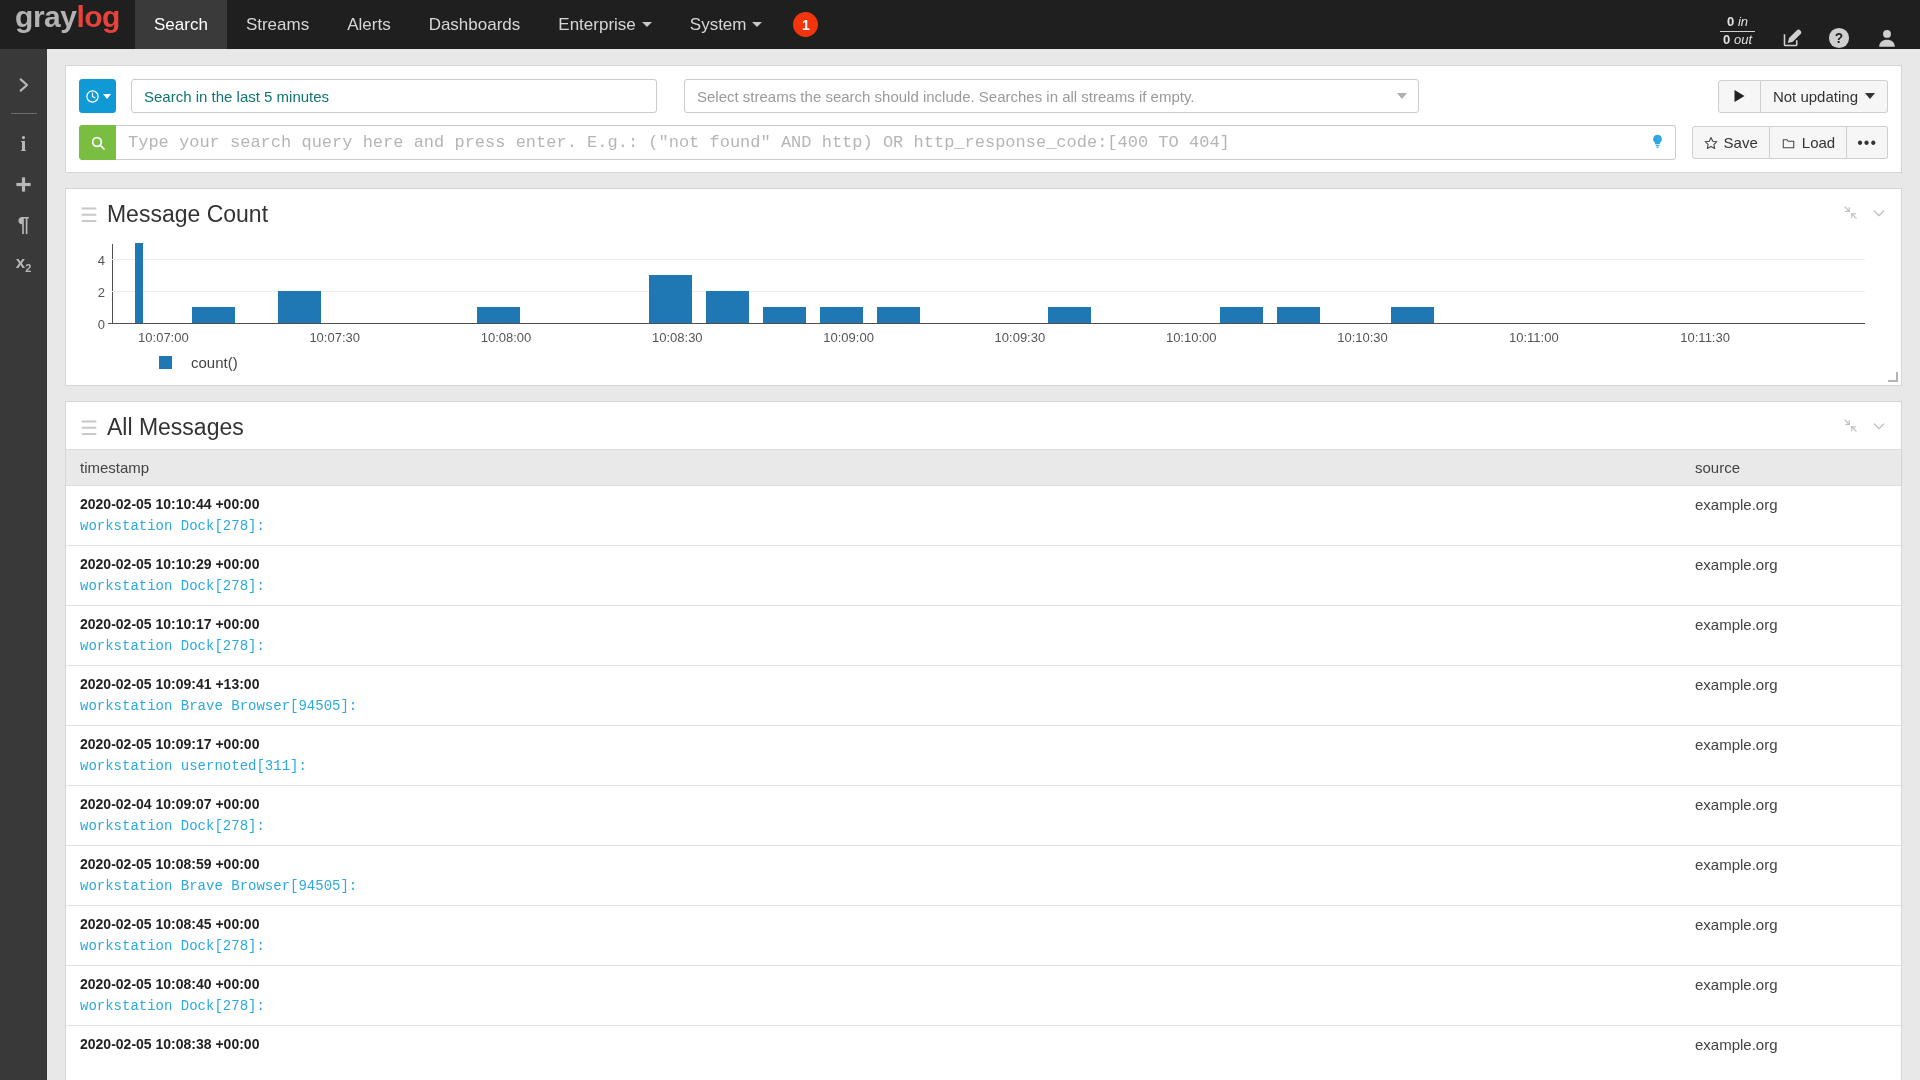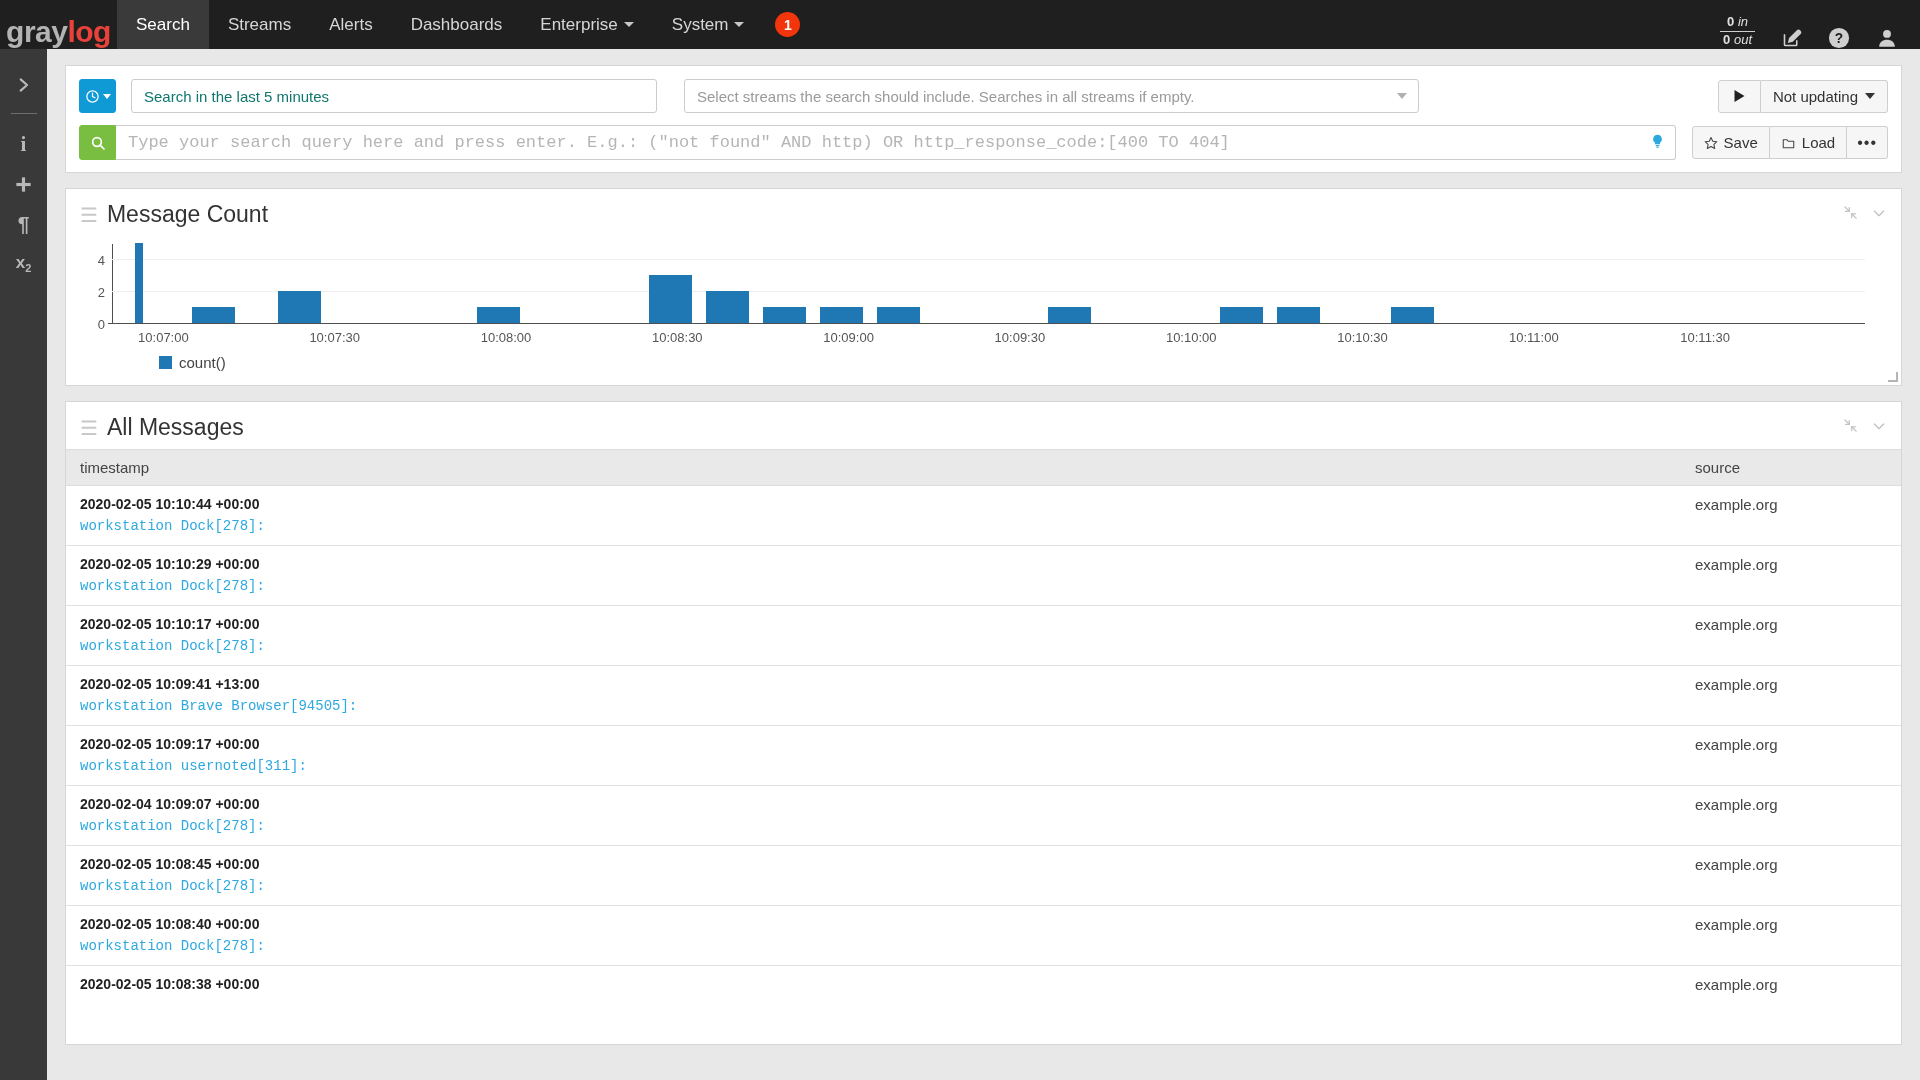--- a/index.html
+++ b/index.html
@@ -10,21 +10,21 @@
     overflow: hidden;
   }
 
   
   #navbar {
     height: 49px; background: #1f1f1f;
     display: flex; align-items: stretch;
     position: relative;
   }
   #brand {
-    width: 117px; display: flex; align-items: flex-end; justify-content: center;
+    width: 135px; display: flex; align-items: flex-start; justify-content: center;
   }
   .logo-text { font-size: 30px; font-weight: 700; letter-spacing: -0.5px; }
   .logo-gray { color: #b3b3b3; }
   .logo-log { color: #e8433b; }
   .nav-items { display: flex; align-items: stretch; }
   .nav-item {
     display: flex; align-items: center; padding: 0 19px;
     color: #d6d6d6; font-size: 17px; cursor: pointer;
     white-space: nowrap;
   }
@@ -175,21 +175,21 @@
     position: absolute; right: calc(100% + 7px);
     font-size: 13px; color: #555; transform: translateY(-50%);
     white-space: nowrap;
   }
   .bar { position: absolute; bottom: 1px; background: #1f77b4; }
   .xtick {
     position: absolute; top: 6px; font-size: 13px; color: #555;
     transform: translateX(-50%); white-space: nowrap;
   }
   #xlabels { position: relative; height: 22px; margin-left: 32px; margin-right: 22px; }
-  .legend { display: flex; align-items: center; gap: 7px; margin-left: 50px; margin-top: 8px; padding-left: 29px; }
+  .legend { display: flex; align-items: center; gap: 19px; margin-left: 50px; margin-top: 8px; padding-left: 29px; }
   .legend-swatch { width: 13px; height: 13px; background: #1f77b4; }
   .legend-label { font-size: 15px; color: #444; }
 
   
   table.msgs { width: 100%; border-collapse: collapse; table-layout: fixed; }
   table.msgs thead th {
     background: #e9e9e9; text-align: left; font-weight: 400;
     font-size: 15px; color: #444; padding: 9px 0 9px 14px;
     border-top: 1px solid #dddddd; border-bottom: 1px solid #dddddd;
   }
@@ -496,20 +496,27 @@
           </tr>
           <tr class="msg-row">
             <td class="cell">
               <div class="ts">2020-02-04 10:09:07 +00:00</div>
               <div class="msg-text">workstation Dock[278]:</div>
             </td>
             <td class="cell"><span class="src">example.org</span></td>
           </tr>
           <tr class="msg-row">
             <td class="cell">
+              <div class="ts">2020-02-05 10:08:59 +00:00</div>
+              <div class="msg-text">workstation Brave Browser[94505]:</div>
+            </td>
+            <td class="cell"><span class="src">example.org</span></td>
+          </tr>
+          <tr class="msg-row">
+            <td class="cell">
               <div class="ts">2020-02-05 10:08:45 +00:00</div>
               <div class="msg-text">workstation Dock[278]:</div>
             </td>
             <td class="cell"><span class="src">example.org</span></td>
           </tr>
           <tr class="msg-row">
             <td class="cell">
               <div class="ts">2020-02-05 10:08:40 +00:00</div>
               <div class="msg-text">workstation Dock[278]:</div>
             </td>

